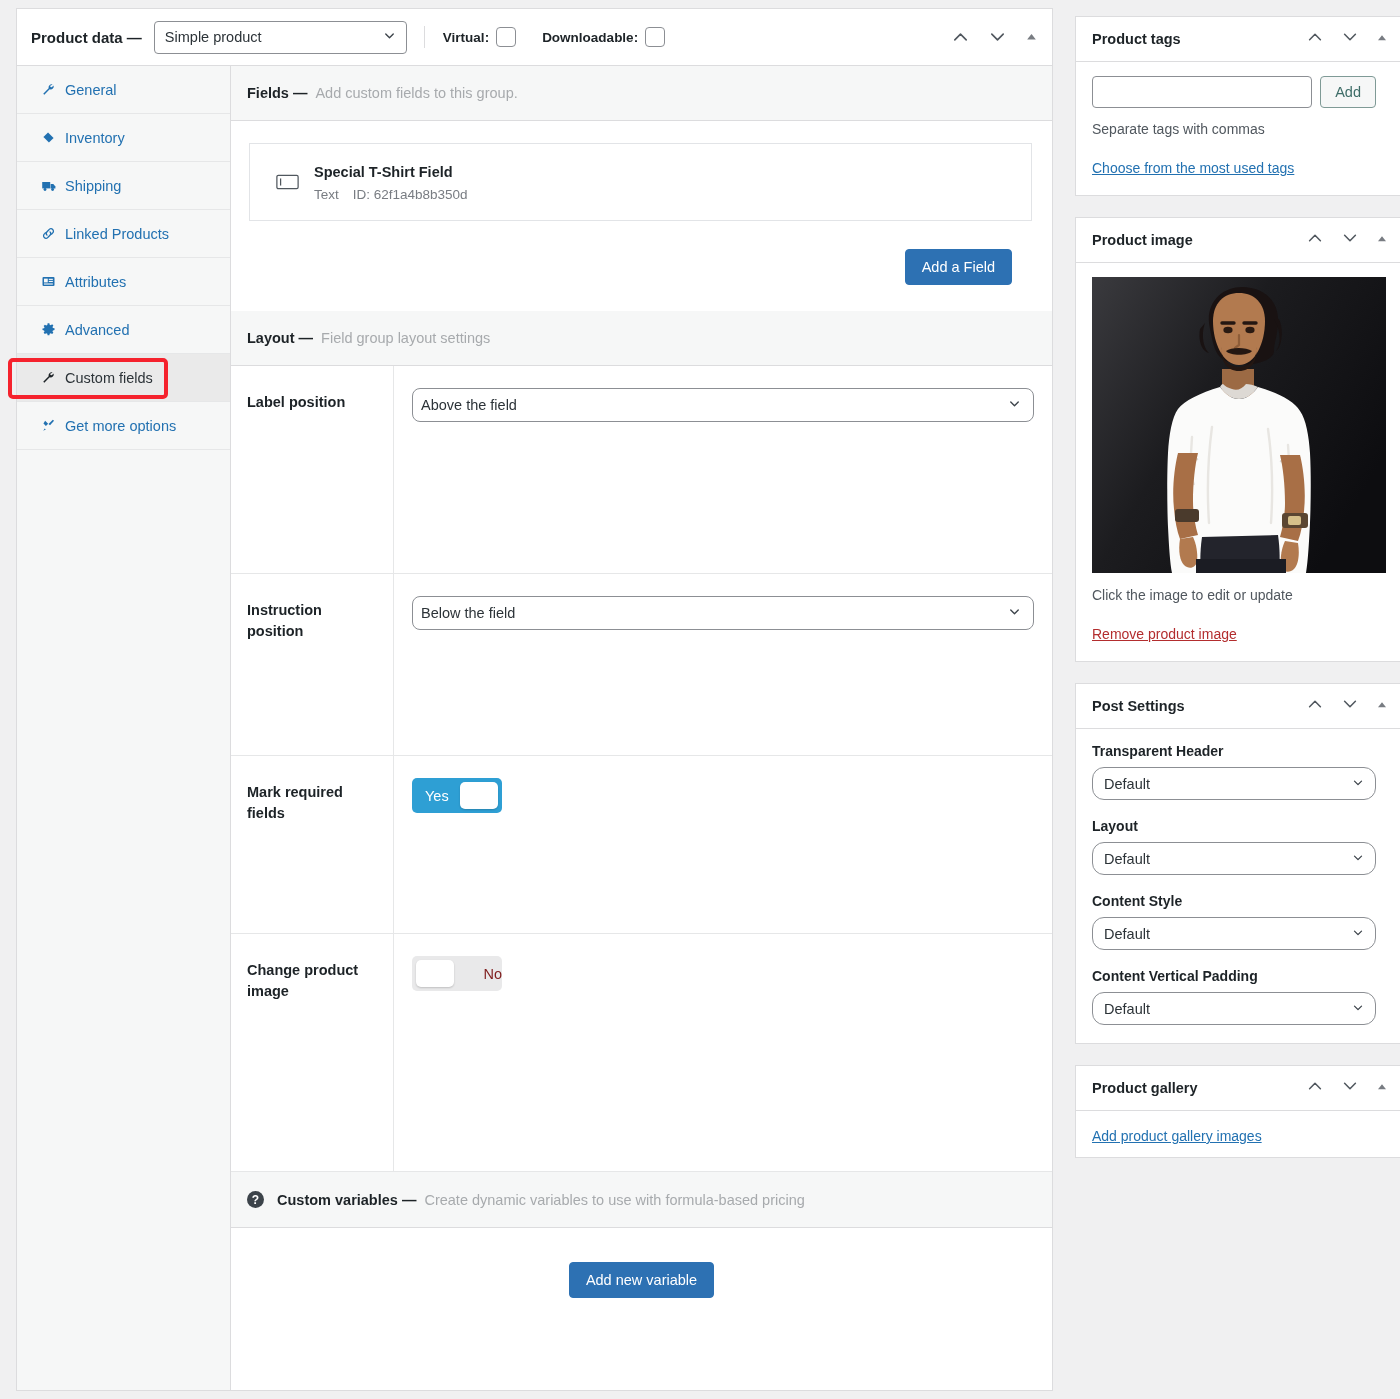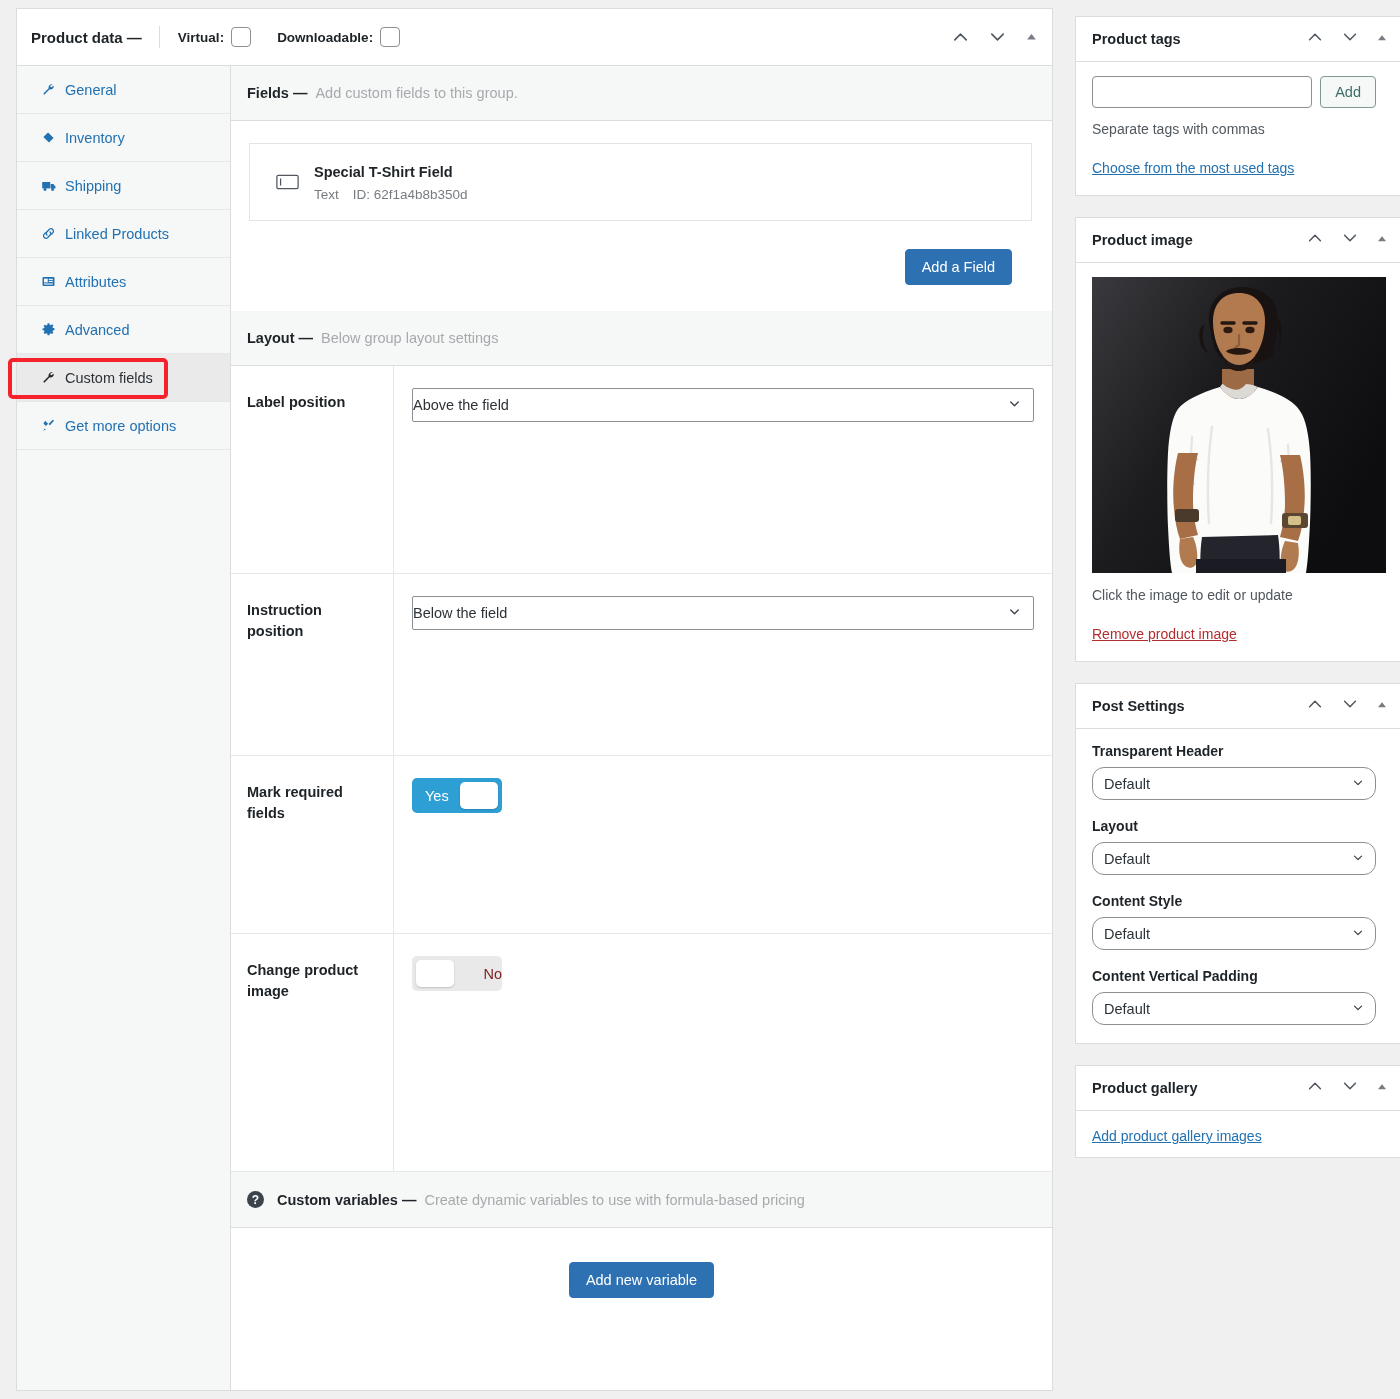--- a/index.html
+++ b/index.html
@@ -172,24 +172,24 @@
   }
   .lrow .lcell-ctrl { flex: 1; padding: 22px 18px 22px 18px; }
   .row-tall { min-height: 208px; }
   .row-tall2 { min-height: 182px; }
   .row-tall3 { min-height: 178px; }
   .row-tall4 { min-height: 238px; }
 
   .sel {
     width: 622px; height: 34px;
     border: 1px solid #8c8f94;
-    border-radius: 2px;
+    border-radius: 8px;
     background: #fff;
     display: flex; align-items: center;
-    padding: 0 0;
+    padding: 0 8px;
     font-size: 14.5px; color: #2c3338;
     position: relative;
     cursor: pointer;
   }
   .sel .chev { position: absolute; right: 11px; top: 50%; transform: translateY(-50%); }
 
   
   .toggle {
     width: 90px; height: 35px; border-radius: 5px;
     display: flex; align-items: center;
@@ -275,20 +275,28 @@
 </head>
 <body>
 
 <div class="page">
 
   <section class="productdata">
 
     <div class="pd-header">
       <span class="pd-title">Product data —</span>
 
+      <div class="type-select">
+        <span>Simple product</span>
+        <span class="chev">
+          <svg width="15" height="15" viewBox="0 0 20 20">
+              <path d="M5 8l5 5 5-5" fill="none" stroke="#3c434a" stroke-width="1.8" stroke-linecap="round" stroke-linejoin="round"></path>
+            </svg>
+        </span>
+      </div>
 
       <div class="vsep"></div>
 
       <label class="cbx-group">
         <span>Virtual:</span>
         <span class="cbx"></span>
       </label>
 
       <label class="cbx-group">
         <span>Downloadable:</span>
@@ -418,21 +426,21 @@
             </span>
           </div>
 
           <div class="addfield-row">
             <button class="btn-primary">Add a Field</button>
           </div>
         </div>
 
         <div class="section-head">
           <span class="sh-strong">Layout —</span>
-          <span class="sh-desc">Below group layout settings</span>
+          <span class="sh-desc">Field group layout settings</span>
         </div>
 
         <div class="lrow row-tall">
           <div class="lcell-label">Label position</div>
           <div class="lcell-ctrl">
             <div class="sel">
               <span>Above the field</span>
               <span class="chev">
                 <svg width="15" height="15" viewBox="0 0 20 20">
                     <path d="M5 8l5 5 5-5" fill="none" stroke="#3c434a" stroke-width="1.8" stroke-linecap="round" stroke-linejoin="round"></path>

